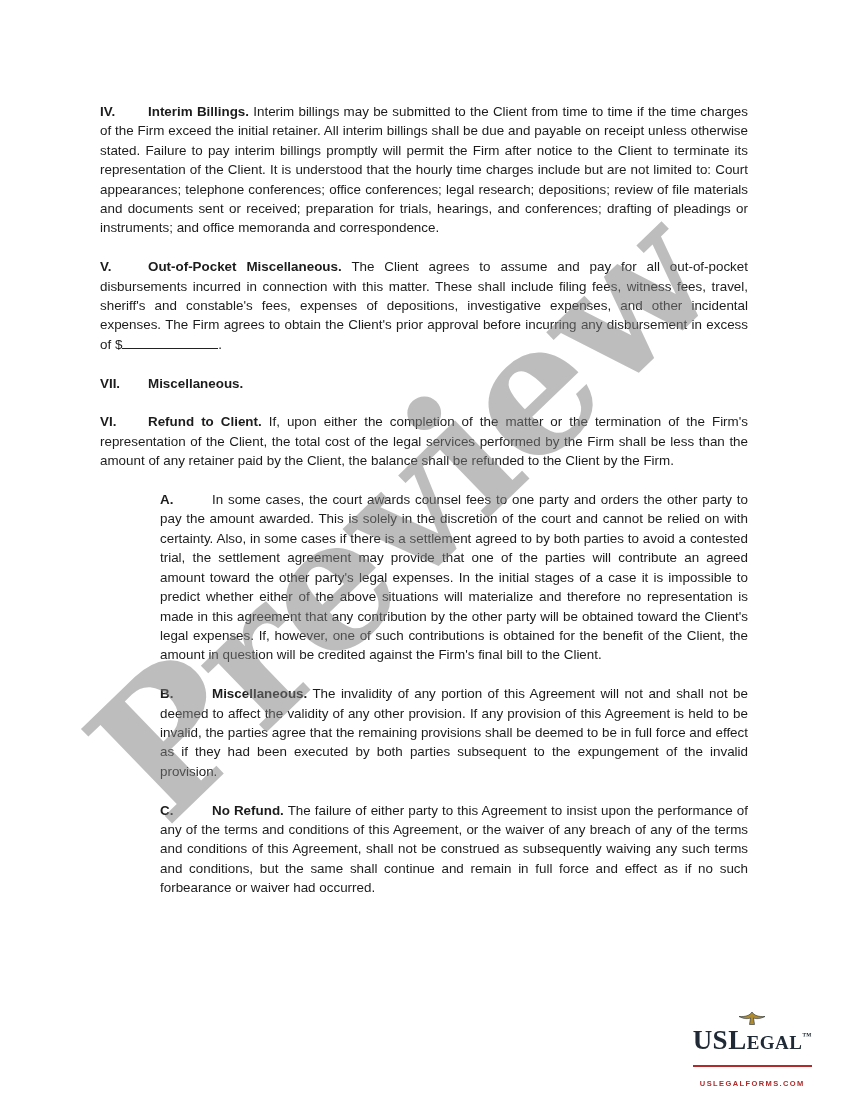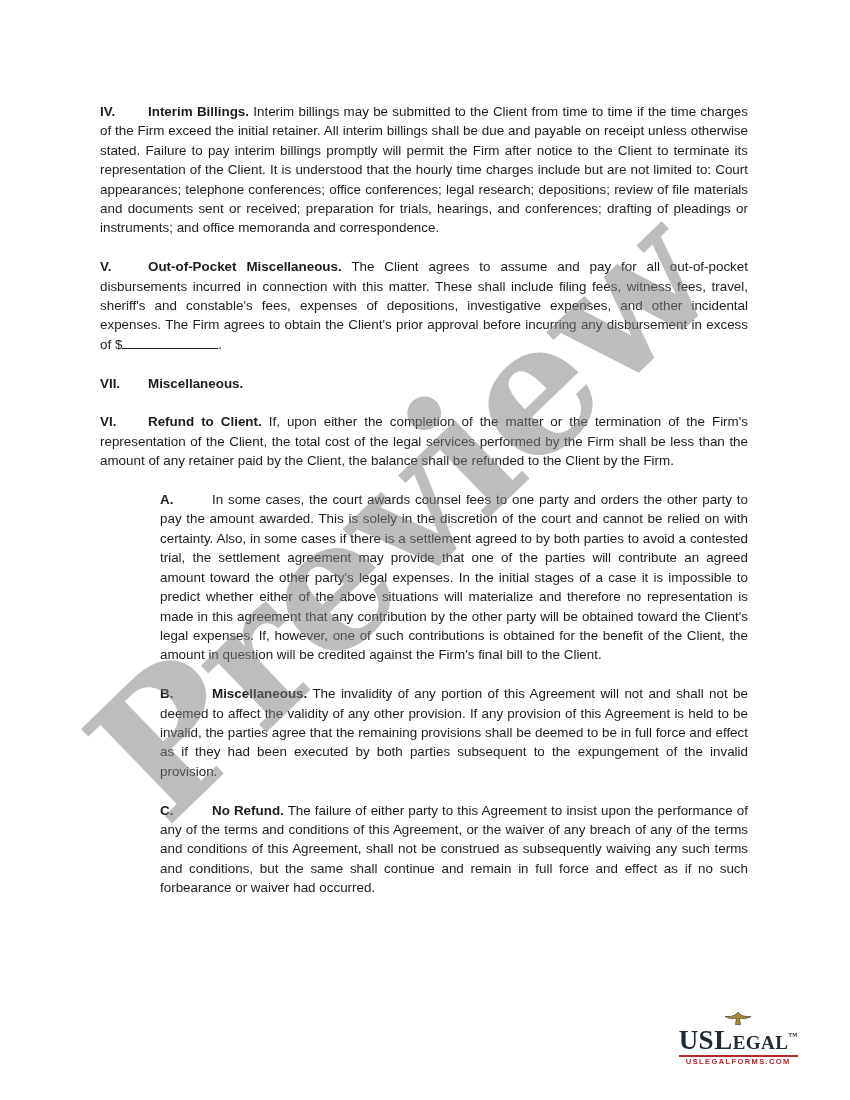--- a/index.html
+++ b/index.html
@@ -49,21 +49,21 @@
     font-size: 180px;
     color: #7d7d7d;
     opacity: 0.5;
     letter-spacing: -2px;
     white-space: nowrap;
     pointer-events: none;
     z-index: 5;
   }
   .logo {
     position: absolute;
-    right: 52px;
+    right: 38px;
     top: 1012px;
     text-align: center;
     z-index: 2;
   }
   .eagle {
     display: block;
     margin: 0 auto -2px auto;
   }
   .brand {
     font-family: "Liberation Serif", serif;
@@ -74,22 +74,22 @@
     color: #1f2a36;
     letter-spacing: 0.5px;
   }
   .brand sup {
     font-size: 9px;
     font-variant: normal;
     vertical-align: super;
     color: #1f2a36;
   }
   .tagline {
-    margin-top: 2px;
-    padding-top: 0;
+    margin-top: 12px;
+    padding-top: 12px;
     border-top: 2px solid #b22a2a;
     font-family: "Liberation Sans", sans-serif;
     font-weight: bold;
     font-size: 7.5px;
     letter-spacing: 1.4px;
     color: #b22a2a;
   }
 </style>
 </head>
 <body>

